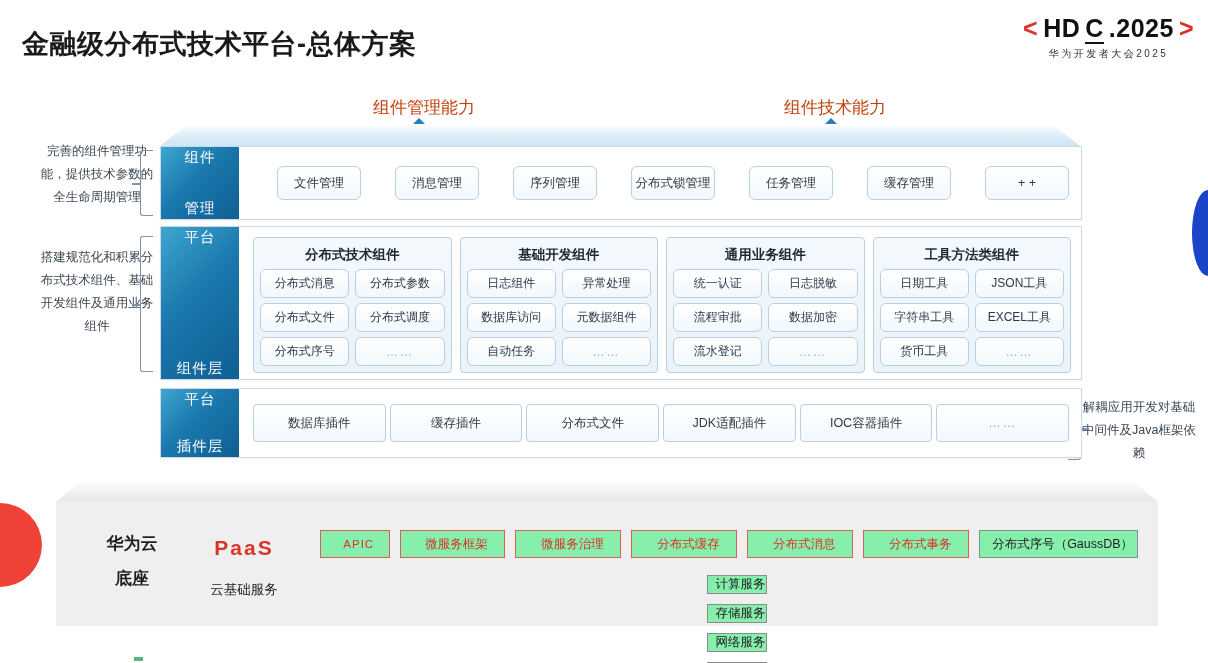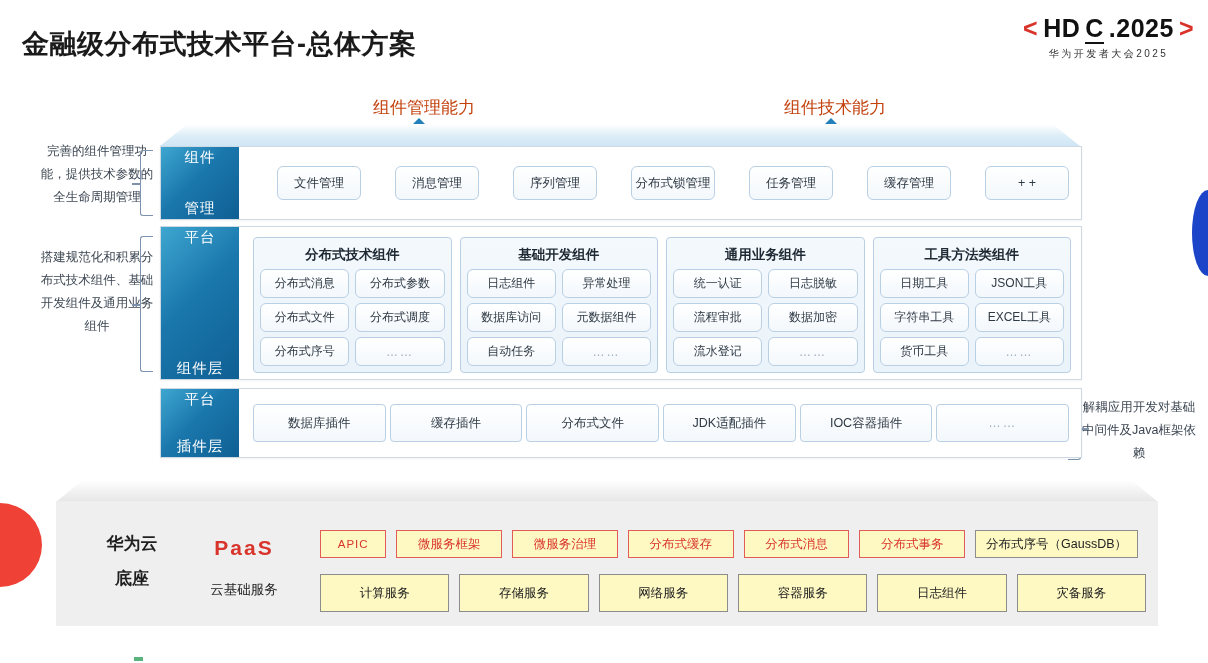--- a/index.html
+++ b/index.html
@@ -158,24 +158,24 @@
     font-size:17px;font-weight:bold;color:#1f1f1f;line-height:2.05;
   }
   .base-rowlabel{
     position:absolute;width:112px;text-align:center;font-size:15px;
     font-weight:bold;white-space:nowrap;
   }
   .paas-label{left:132px;top:35px;color:#d9342b;letter-spacing:2px;font-size:21px;}
   .infra-label{left:132px;top:80px;color:#222;font-weight:normal;font-size:13.5px;}
   .base-row{position:absolute;display:flex;align-items:center;gap:10px;}
   #paas-row{left:264px;top:30px;right:20px;height:26px;}
-  #infra-row{left:264px;top:74px;right:12px;height:36px;}
+  #infra-row{left:264px;top:74px;right:5px;height:28px;flex-direction:column;}
   .bchip{
     flex:1 1 0;height:100%;display:flex;align-items:center;justify-content:center;
-    background:#fef9c3;font-size:12.5px;white-space:nowrap;
+    background:#86efac;font-size:12.5px;white-space:nowrap;padding-left:8px;
   }
   .bchip.red{border:1.5px solid #e05c57;color:#d9342b;}
   .bchip.gray{border:1.5px solid #8c8c8c;color:#222;}
   .bchip.wide{flex:1.55 1 0;}
   .bchip.api{flex:.62 1 0;letter-spacing:1px;font-size:11.5px;}
 </style>
 </head>
 <body>
 
 <div class="root">

